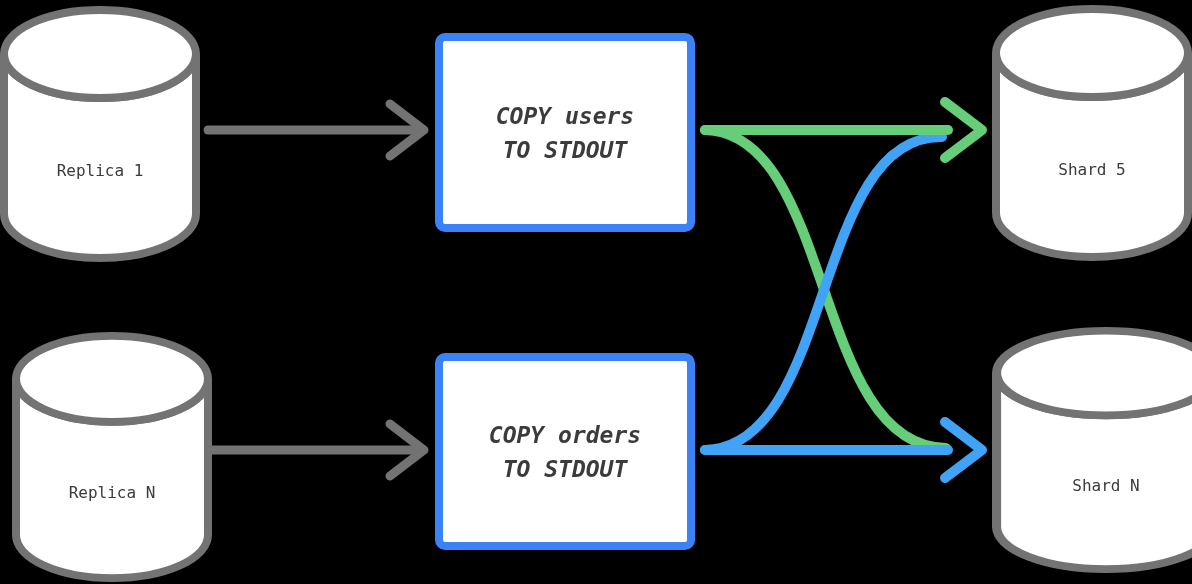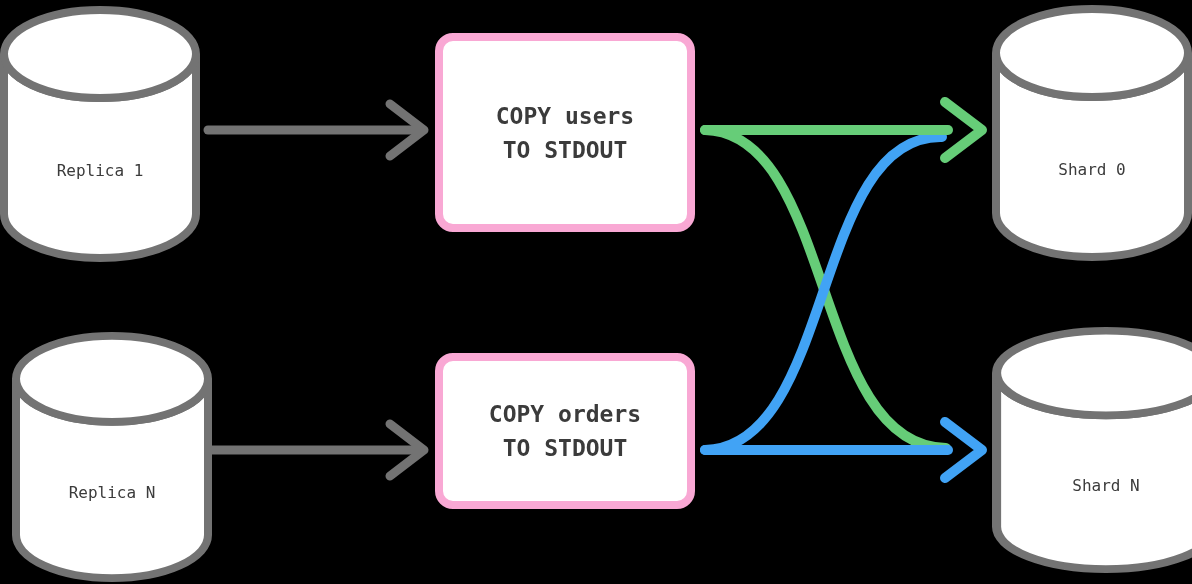--- a/index.html
+++ b/index.html
@@ -13,22 +13,22 @@
   .edge-green{stroke:#66cd78;stroke-width:10;}
   .edge-blue{stroke:#41a3f5;stroke-width:10;}
   .node{position:absolute;}
   .cyl-svg{position:absolute;left:0;top:0;width:100%;height:100%;}
   .cyl-label{
     position:absolute;left:0;top:60%;width:100%;text-align:center;
     font-size:16px;font-weight:500;color:#3b3b3b;line-height:24px;white-space:nowrap;
   }
   .proc{
     position:absolute;box-sizing:border-box;background:#ffffff;
-    border:8px solid #f9a8d4;border-radius:18px;
-    display:flex;flex-direction:column;align-items:center;justify-content:center;
+    border:8px solid #3b82f6;border-radius:10px;
+    display:flex;flex-direction:column;align-items:center;justify-content:center;font-style:italic;
   }
   .proc span{
     font-size:23px;font-weight:700;color:#3b3b3b;line-height:34px;white-space:nowrap;
   }
 </style>
 </head>
 <body>
 
 <div class="canvas">
 
@@ -62,31 +62,31 @@
       <ellipse cx="100" cy="50" rx="96" ry="44" fill="#ffffff" stroke="#737373" stroke-width="8"></ellipse>
     </svg>
     <span class="cyl-label">Replica N</span>
   </div>
 
   <div class="proc" style="left:435px;top:33px;width:260px;height:199px;">
     <span>COPY users</span>
     <span>TO STDOUT</span>
   </div>
 
-  <div class="proc" style="left:435px;top:353px;width:260px;height:156px;">
+  <div class="proc" style="left:435px;top:353px;width:260px;height:197px;">
     <span>COPY orders</span>
     <span>TO STDOUT</span>
   </div>
 
   <div class="node" style="left:992px;top:3px;width:200px;height:258px;">
     <svg class="cyl-svg" viewBox="0 0 200 258" preserveAspectRatio="none">
       <path d="M4 50 V210 A96 44 0 0 0 196 210 V50 A96 44 0 0 1 4 50 Z" fill="#ffffff" stroke="#737373" stroke-width="8"></path>
       <ellipse cx="100" cy="50" rx="96" ry="44" fill="#ffffff" stroke="#737373" stroke-width="8"></ellipse>
     </svg>
-    <span class="cyl-label">Shard 0</span>
+    <span class="cyl-label">Shard 5</span>
   </div>
 
   <div class="node" style="left:992px;top:325px;width:228px;height:248px;">
     <svg class="cyl-svg" viewBox="0 0 200 258" preserveAspectRatio="none">
       <path d="M4 50 V210 A96 44 0 0 0 196 210 V50 A96 44 0 0 1 4 50 Z" fill="#ffffff" stroke="#737373" stroke-width="8"></path>
       <ellipse cx="100" cy="50" rx="96" ry="44" fill="#ffffff" stroke="#737373" stroke-width="8"></ellipse>
     </svg>
     <span class="cyl-label">Shard N</span>
   </div>
 

